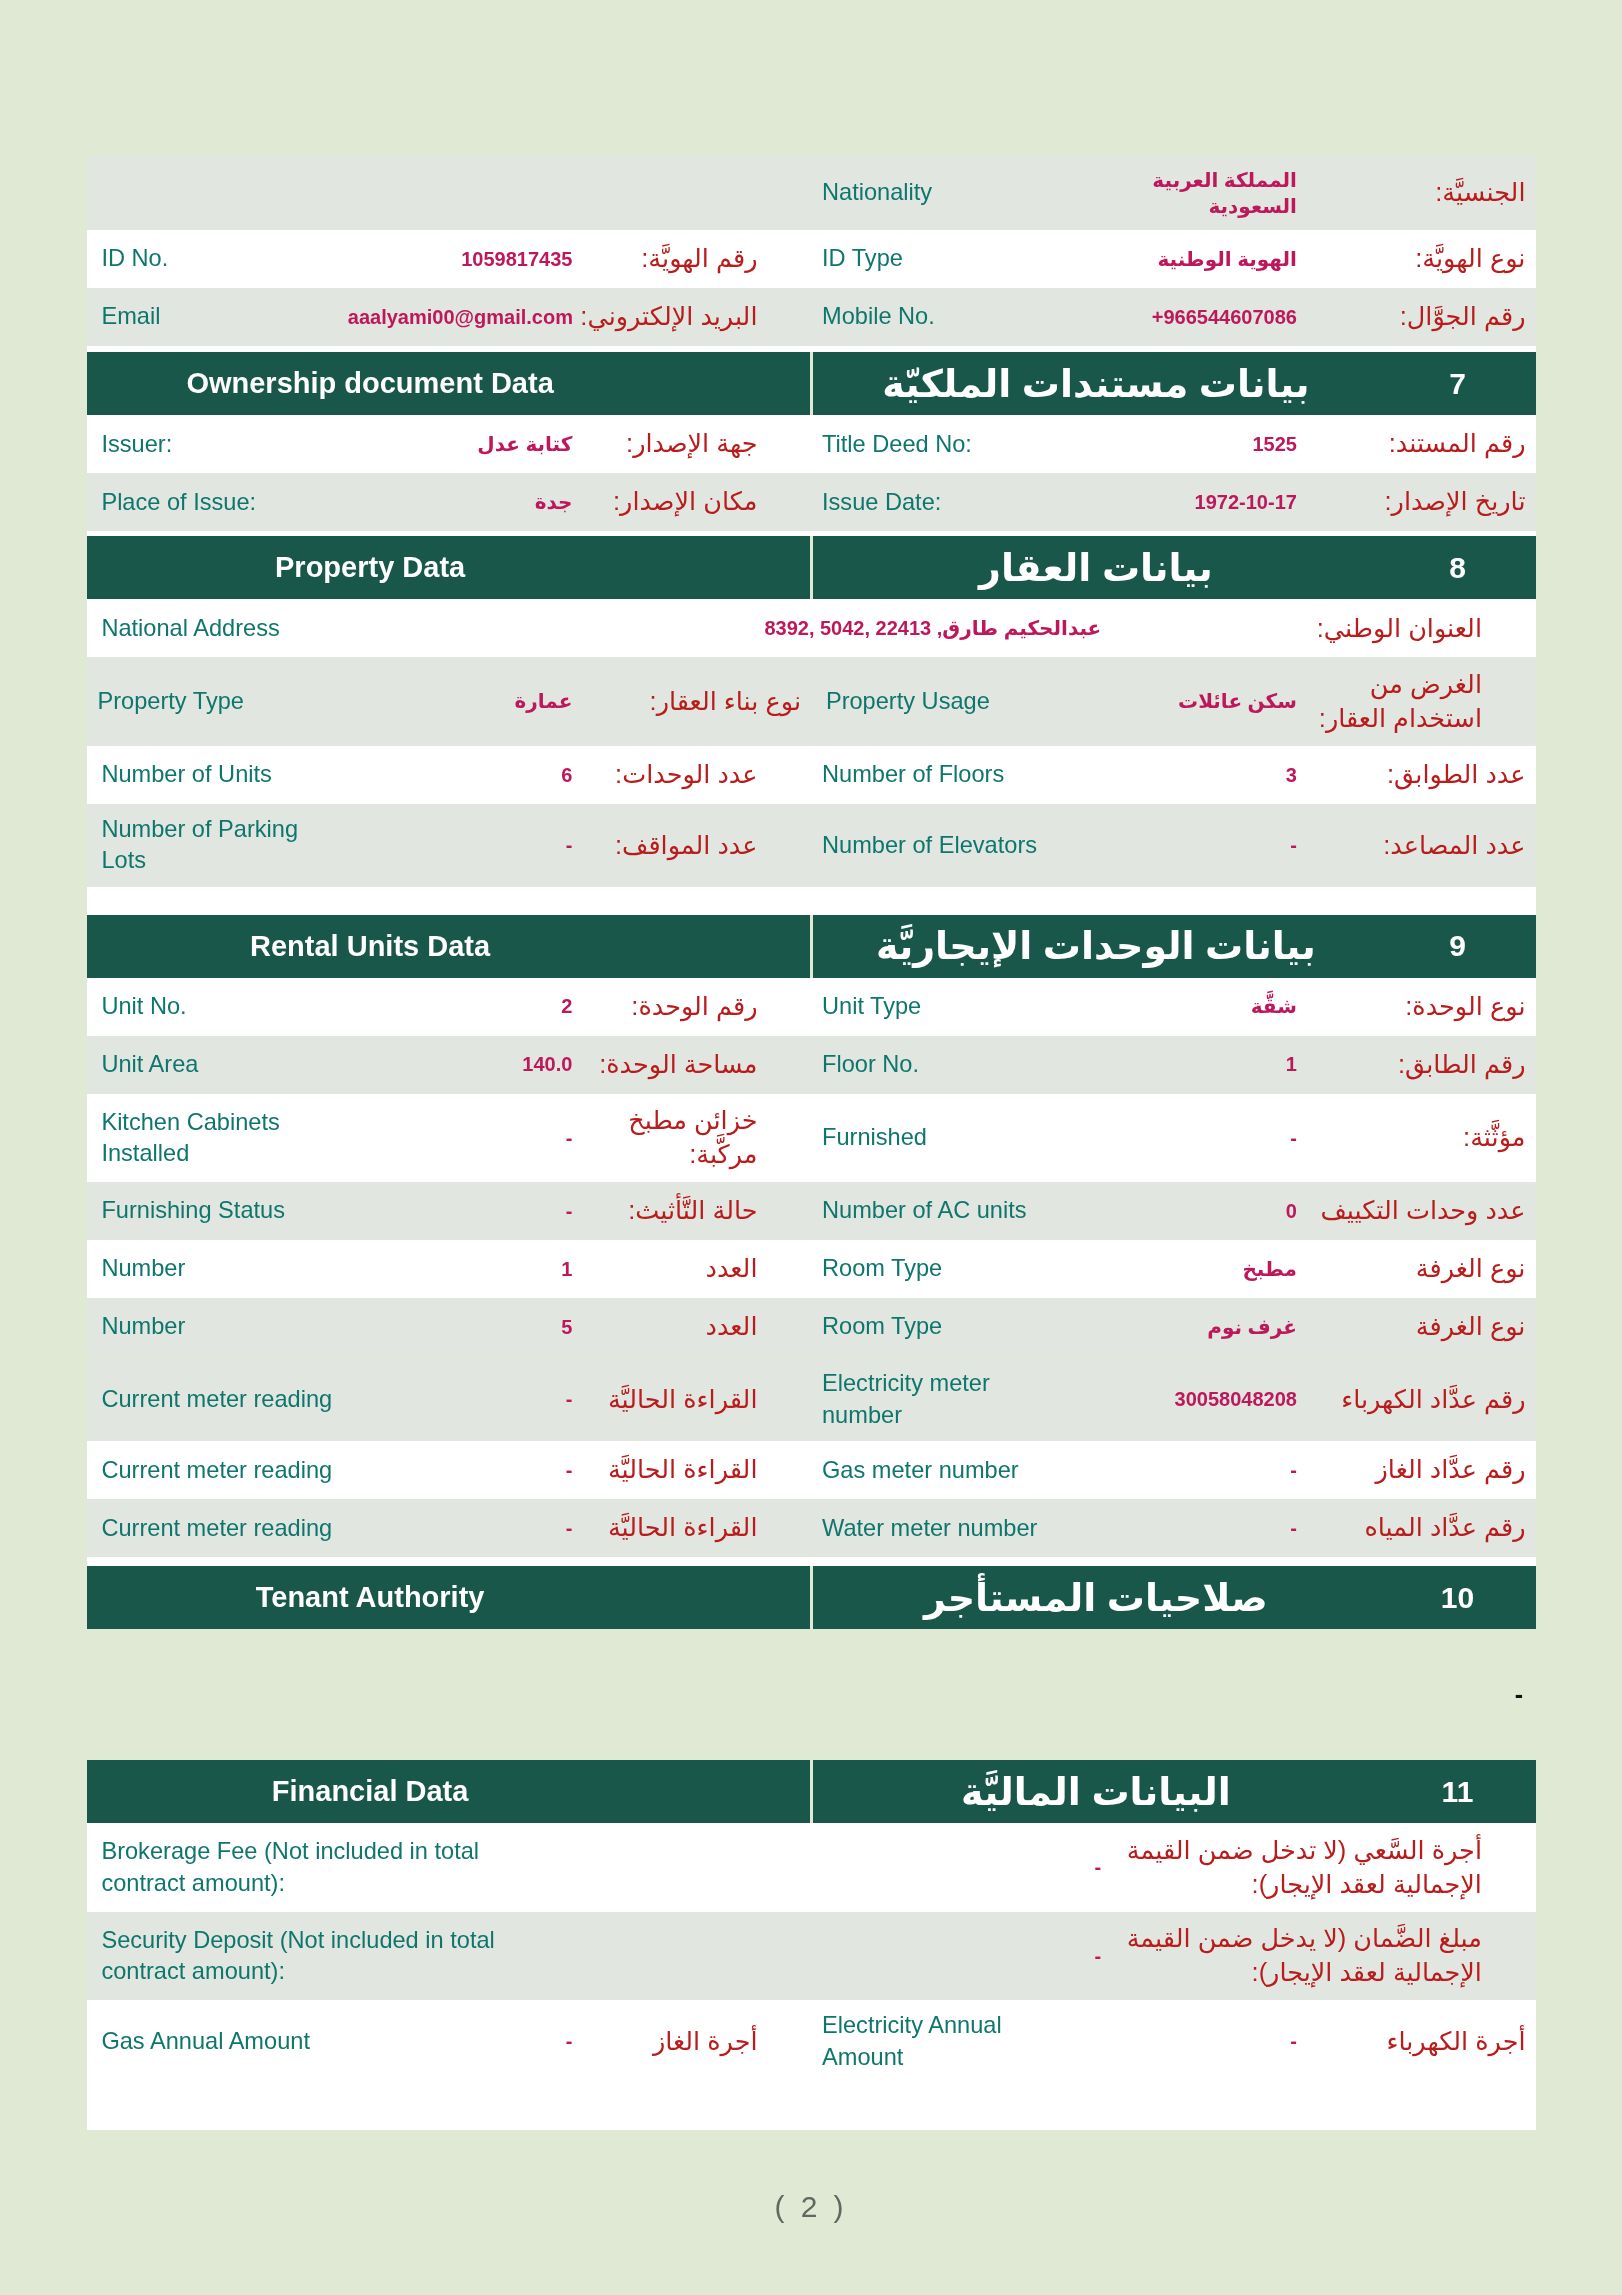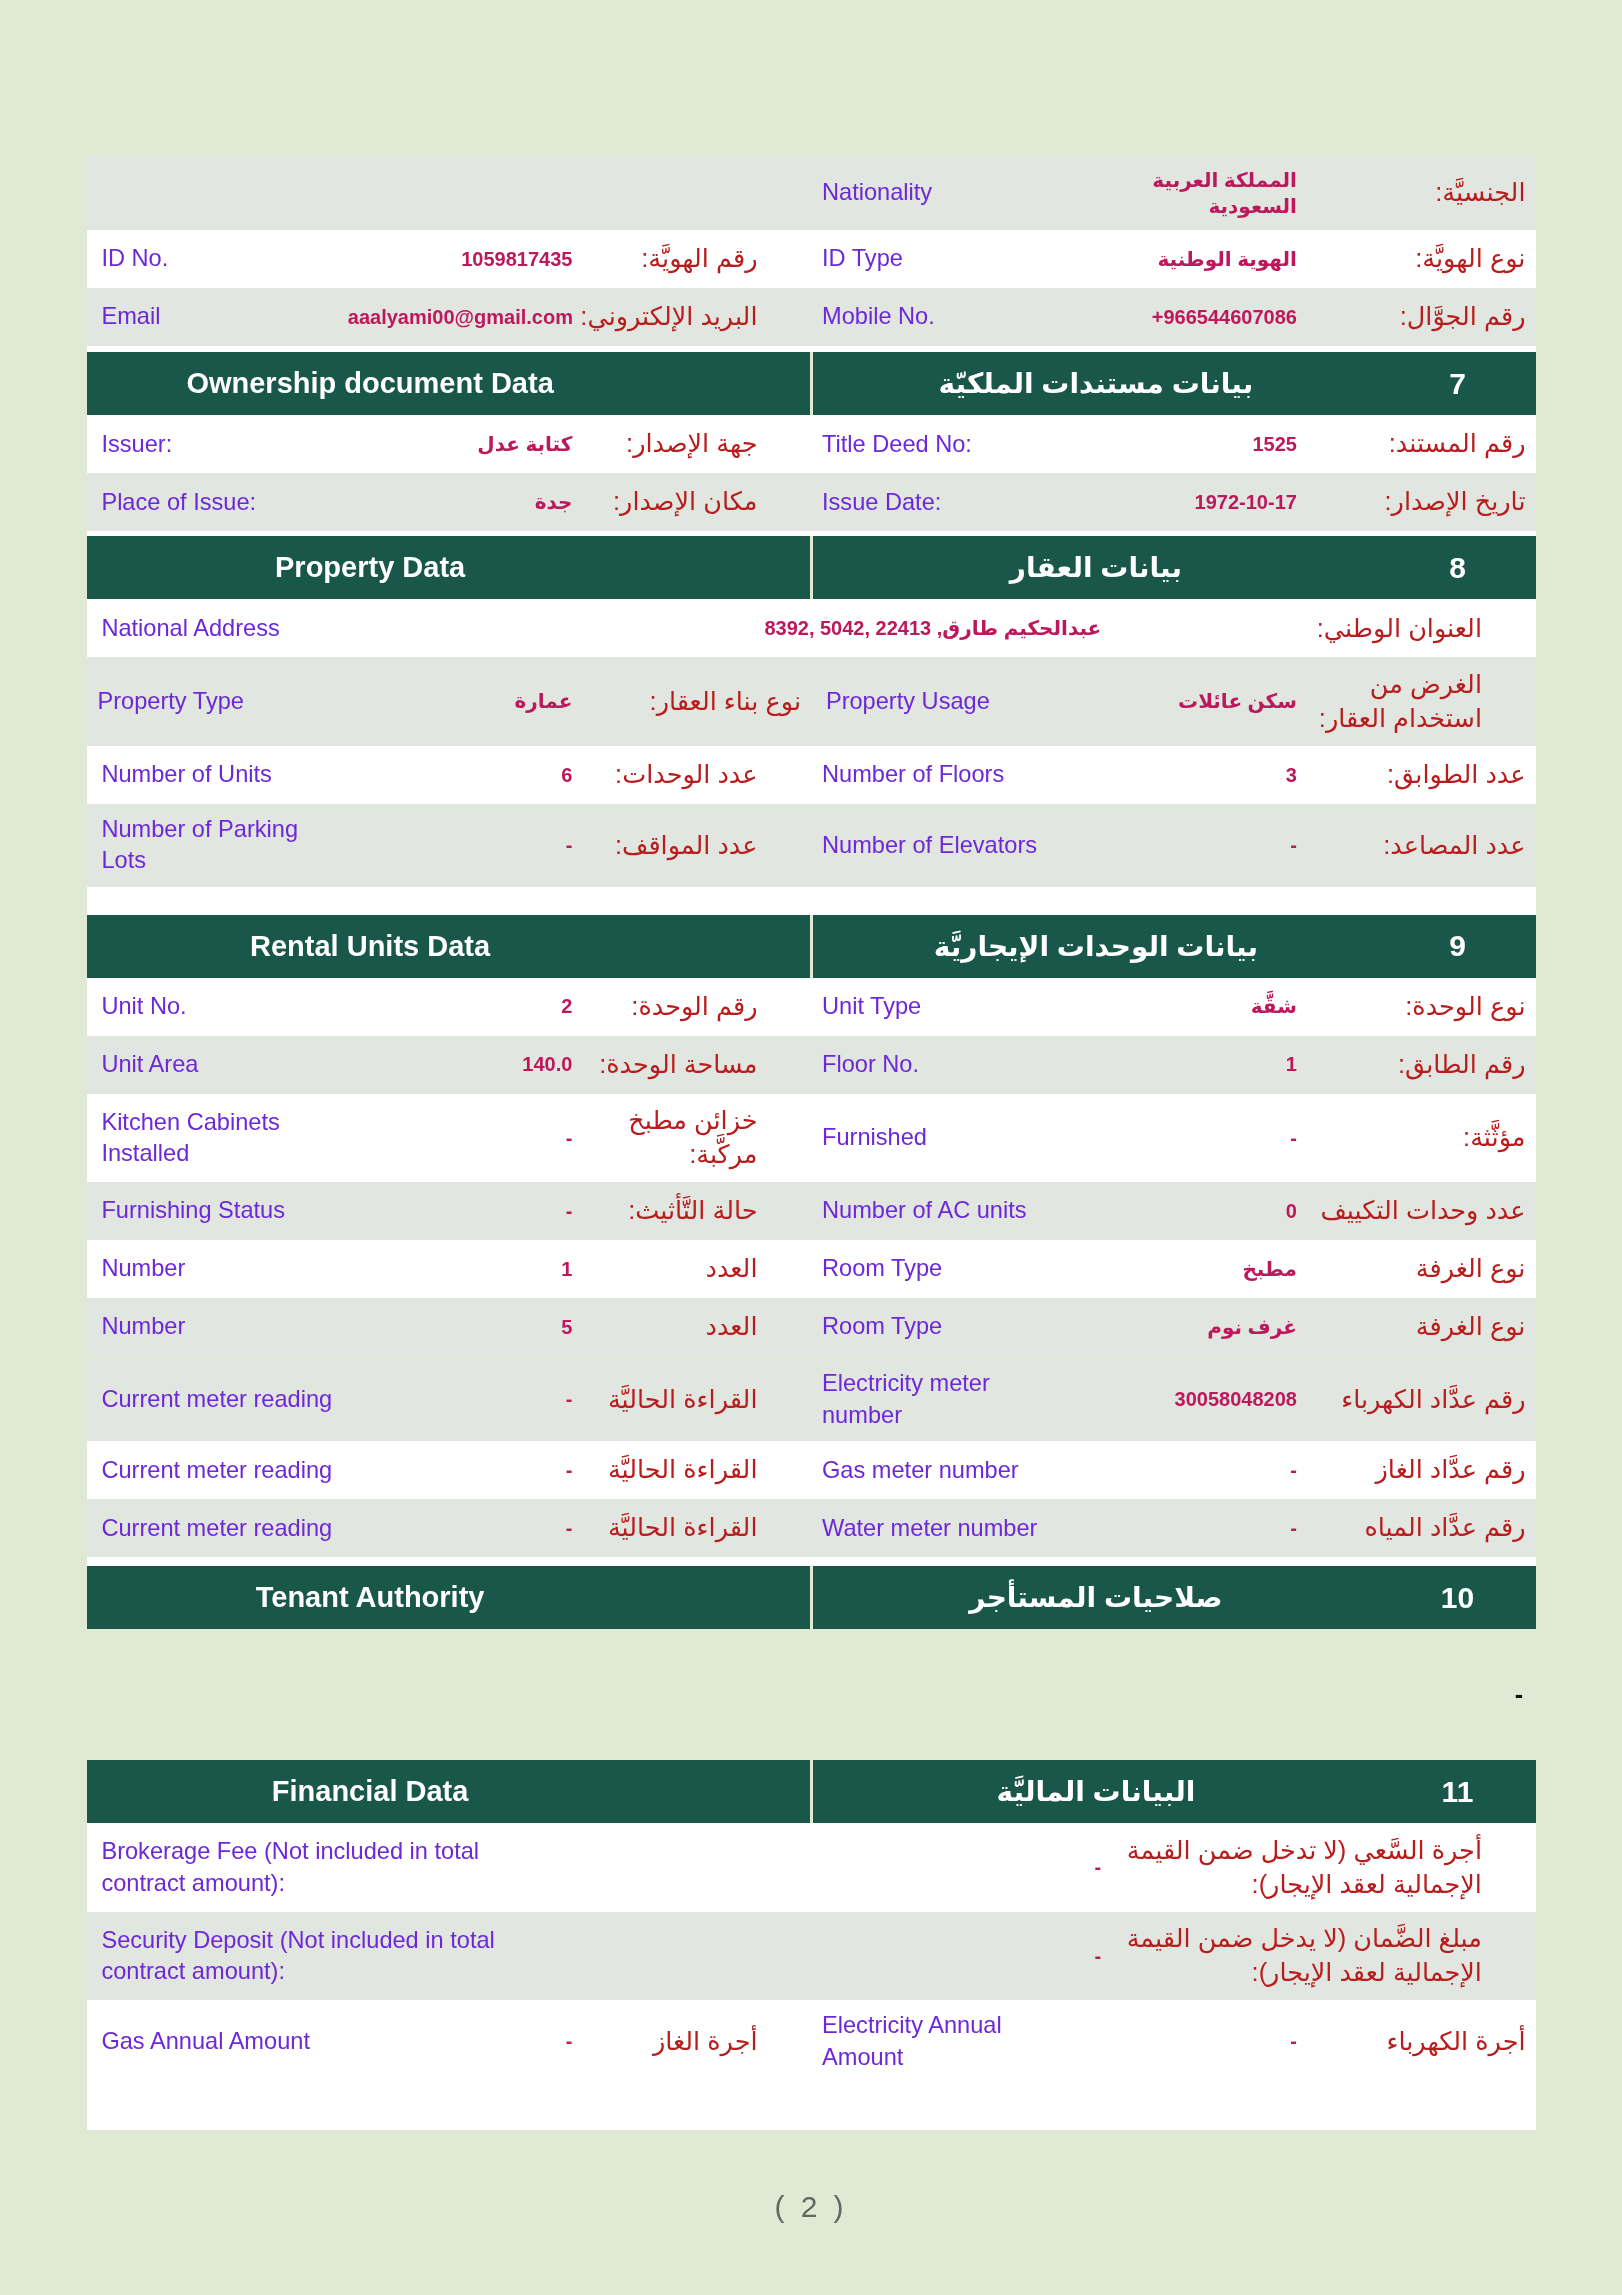--- a/index.html
+++ b/index.html
@@ -11,32 +11,32 @@
   }
   .doc { margin:156px 86px 0 87px; width:1449px; }
 
   
   .sec-header { display:flex; min-height:63px; }
   .sec-header .h-half { display:flex; align-items:stretch; width:calc(50% - 1.3px); background:#1a574b; }
   .sec-header .h-div { width:2.6px; background:#dfe9d4; }
   .h-title-en { flex:1; display:flex; align-items:center; justify-content:center;
     color:#fff; font-weight:bold; font-size:29px; }
   .h-title-ar { flex:1; display:flex; align-items:center; justify-content:center;
-    color:#fff; font-weight:bold; font-size:28px; direction:rtl; }
+    color:#fff; font-weight:bold; font-size:38px; direction:rtl; }
   .h-num { width:157px; display:flex; align-items:center; justify-content:center;
     color:#fff; font-weight:bold; font-size:30px; }
   .h-numpad { width:157px; }
 
   
   .row { display:flex; min-height:58px; width:100%; }
   .row.bg-white { background:#ffffff; }
   .row.bg-alt { background:#e2e6e0; }
   .half { width:50%; display:grid; grid-template-columns:36% 31% 33%; align-items:center; }
   .cell { padding-top:10.5px; padding-bottom:10.5px; line-height:1.32; }
-  .cell-label { padding-left:14.4px; font-size:23.6px; color:#6d28d9; }
+  .cell-label { padding-left:14.4px; font-size:23.6px; color:#0f766e; }
   .cell-value { text-align:right; font-weight:bold; font-size:20px; color:#be185d; }
   .cell-arlabel { text-align:right; direction:rtl; font-size:25.5px; color:#b91c1c; padding-right:54px; }
   .half.rhalf .cell-label { padding-left:10.5px; }
   .half.rhalf .cell-arlabel { padding-right:10.5px; }
 
   
   .row-full { display:grid; grid-template-columns:30% 40% 30%; align-items:center; width:100%; }
 
   .gap { width:100%; }
   .gap-white { background:#ffffff; }

